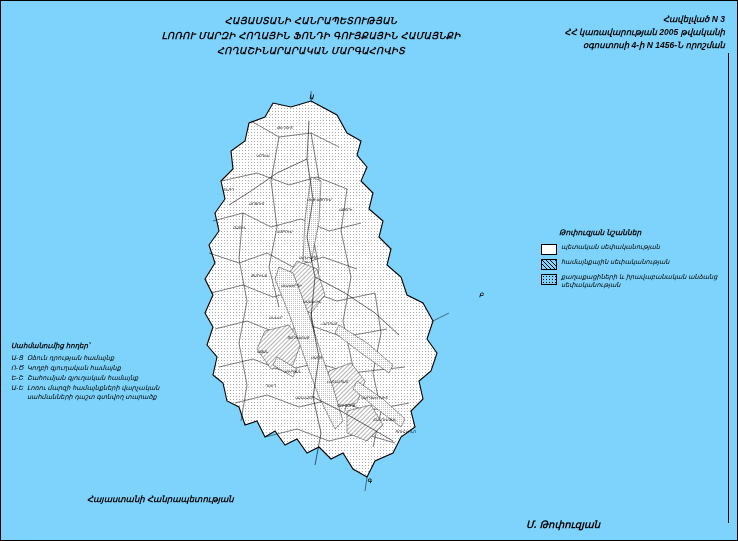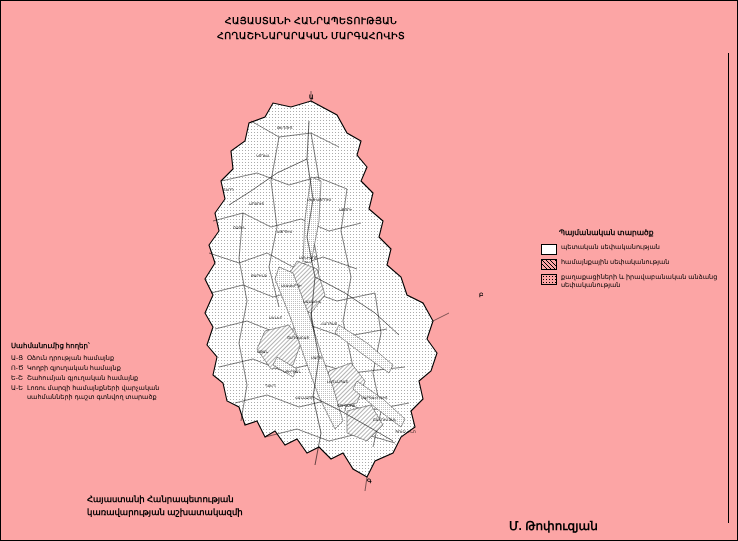--- a/index.html
+++ b/index.html
@@ -15,21 +15,22 @@
     overflow: hidden;
     position: relative;
   }
   #page {
     position: absolute;
     left: 0; top: 0;
     width: 738px;
     height: 541px;
     border: 1px solid #000;
     box-sizing: border-box;
-    background: #fca5a5;
+    background: #7dd3fc;
+    font-style: italic;
   }
 
   
   .title-block {
     position: absolute;
     left: 130px;
     top: 12px;
     width: 360px;
     text-align: center;
     font-size: 9.5px;
@@ -141,23 +142,23 @@
     position: absolute;
     left: 86px;
     top: 492px;
     font-size: 8.5px;
     font-weight: bold;
     line-height: 13px;
   }
   .footer-left div { white-space: nowrap; }
   .footer-right {
     position: absolute;
-    left: 508px;
+    left: 525px;
     top: 518px;
-    font-size: 12px;
+    font-size: 10px;
     font-weight: bold;
   }
 
   .map-label {
     font-size: 3.6px;
     font-family: "Liberation Sans", sans-serif;
     fill: #000;
   }
   .corner-letter {
     font-size: 6px;
@@ -166,23 +167,29 @@
     font-family: "Liberation Sans", sans-serif;
   }
 </style>
 </head>
 <body>
 
 <div id="page">
 
   <div class="title-block">
     <div>ՀԱՅԱՍՏԱՆԻ ՀԱՆՐԱՊԵՏՈՒԹՅԱՆ</div>
+    <div>ԼՈՌՈՒ ՄԱՐԶԻ ՀՈՂԱՅԻՆ ՖՈՆԴԻ ԳՈՒՅՔԱՅԻՆ ՀԱՄԱՅՆՔԻ</div>
     <div>ՀՈՂԱՇԻՆԱՐԱՐԱԿԱՆ ՄԱՐԳԱՀՈՎԻՏ</div>
   </div>
 
+  <div class="ref-block">
+    <div>Հավելված N 3</div>
+    <div>ՀՀ կառավարության 2005 թվականի</div>
+    <div>օգոստոսի 4-ի N 1456-Ն որոշման</div>
+  </div>
 
   <div class="right-rule"></div>
 
   <div id="map-wrap">
     <svg id="map-svg" width="340" height="420" viewBox="0 0 340 420">
       <defs>
         <pattern id="pStipple" width="3" height="3" patternUnits="userSpaceOnUse">
           <rect width="3" height="3" fill="#ffffff"></rect>
           <circle cx="0.7" cy="0.7" r="0.35" fill="#000000"></circle>
         </pattern>
@@ -316,35 +323,34 @@
       <div class="lg-key">Ե-Շ</div>
       <div class="lg-text">Շահումյան գյուղական համայնք</div>
     </div>
     <div class="lg-row">
       <div class="lg-key">Ա-Ե</div>
       <div class="lg-text">Լոռու մարզի համայնքների վարչական սահմանների դաշտ գտնվող տարածք</div>
     </div>
   </div>
 
   <div class="legend-right">
-    <div class="lg-title">Պայմանական տարածք</div>
+    <div class="lg-title">Թոփուզյան նշաններ</div>
 
     <div class="lg-item">
       <div class="swatch"></div>
       <div class="lg-text">պետական սեփականության</div>
     </div>
     <div class="lg-item">
       <div class="swatch hatch"></div>
       <div class="lg-text">համայնքային սեփականության</div>
     </div>
     <div class="lg-item">
       <div class="swatch dots"></div>
       <div class="lg-text">քաղաքացիների և իրավաբանական անձանց սեփականության</div>
     </div>
   </div>
 
   <div class="footer-left">
     <div>Հայաստանի Հանրապետության</div>
-    <div>կառավարության աշխատակազմի</div>
   </div>
   <div class="footer-right">Մ. Թոփուզյան</div>
 
 </div>
 
 </body></html>

